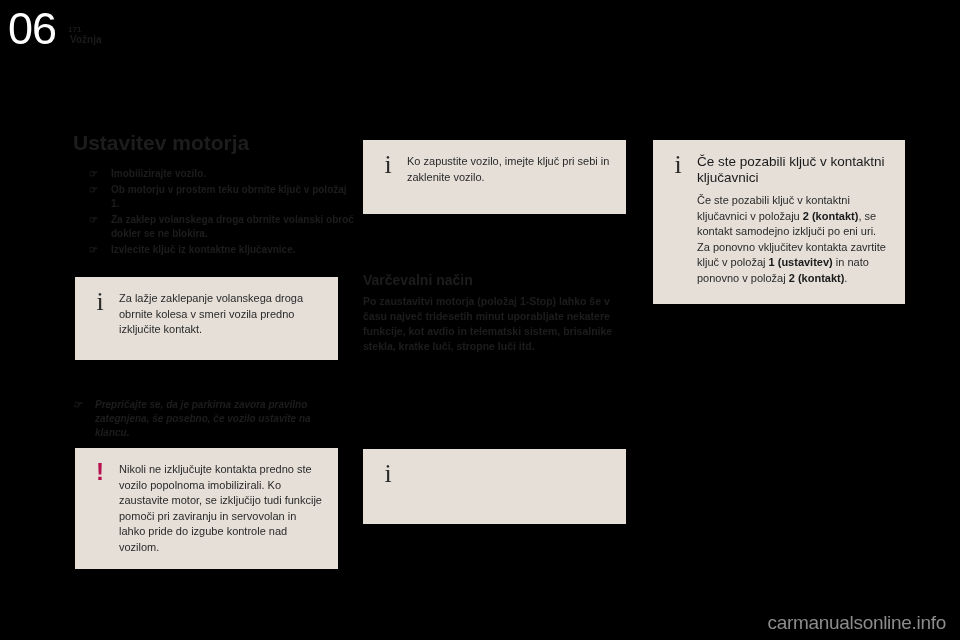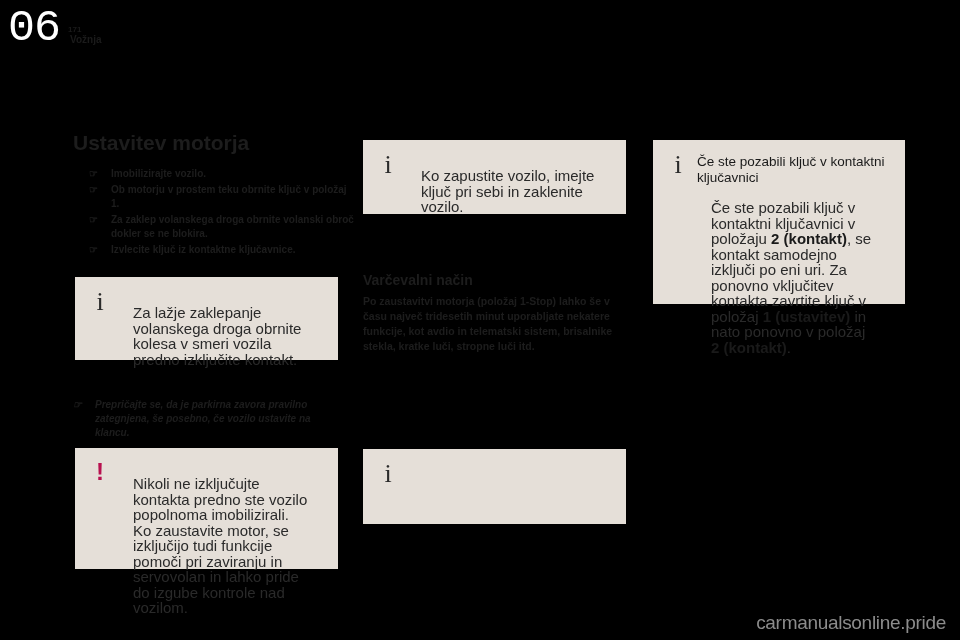--- a/index.html
+++ b/index.html
@@ -21,21 +21,21 @@
     position: absolute;
     left: 0;
     top: 0;
     width: 960px;
     height: 70px;
   }
   #chapter-number {
     position: absolute;
     left: 8px;
     top: 6px;
-    font-family: Liberation Mono, monospace;
+    font-family: Liberation Sans, sans-serif;
     font-size: 45px;
     line-height: 45px;
     color: #ffffff;
     letter-spacing: -1px;
   }
   #page-number {
     position: absolute;
     left: 68px;
     top: 25px;
     font-size: 8px;
@@ -140,24 +140,24 @@
     top: 11px;
   }
   .box-title {
     font-size: 13.5px;
     line-height: 16px;
     color: #1a1a1a;
     margin: 0 0 7px 0;
     font-weight: normal;
   }
   .box-text {
-    font-size: 15px;
+    font-size: 11px;
     line-height: 15.5px;
     color: #2a2a2a;
-    margin: 14px;
+    margin: 0;
   }
   .box-text b { font-weight: bold; color: #1a1a1a; }
 
   
   #watermark {
     position: absolute;
     right: 14px;
     bottom: 6px;
     font-size: 19px;
     color: #8c8c8c;
@@ -242,13 +242,13 @@
 
   <div class="box" style="left:0; top:140px; width:252px; height:164px;">
     <div class="box-inner">
       <span class="box-icon">i</span>
       <h2 class="box-title">Če ste pozabili ključ v kontaktni ključavnici</h2>
       <p class="box-text"><span>Če ste pozabili ključ v kontaktni ključavnici v položaju </span><b>2 (kontakt)</b><span>, se kontakt samodejno izključi po eni uri. Za ponovno vključitev kontakta zavrtite ključ v položaj </span><b>1 (ustavitev)</b><span> in nato ponovno v položaj </span><b>2 (kontakt)</b><span>.</span></p>
     </div>
   </div>
 </div>
 
-<div id="watermark">carmanualsonline.pride</div>
+<div id="watermark">carmanualsonline.info</div>
 
 </body></html>

